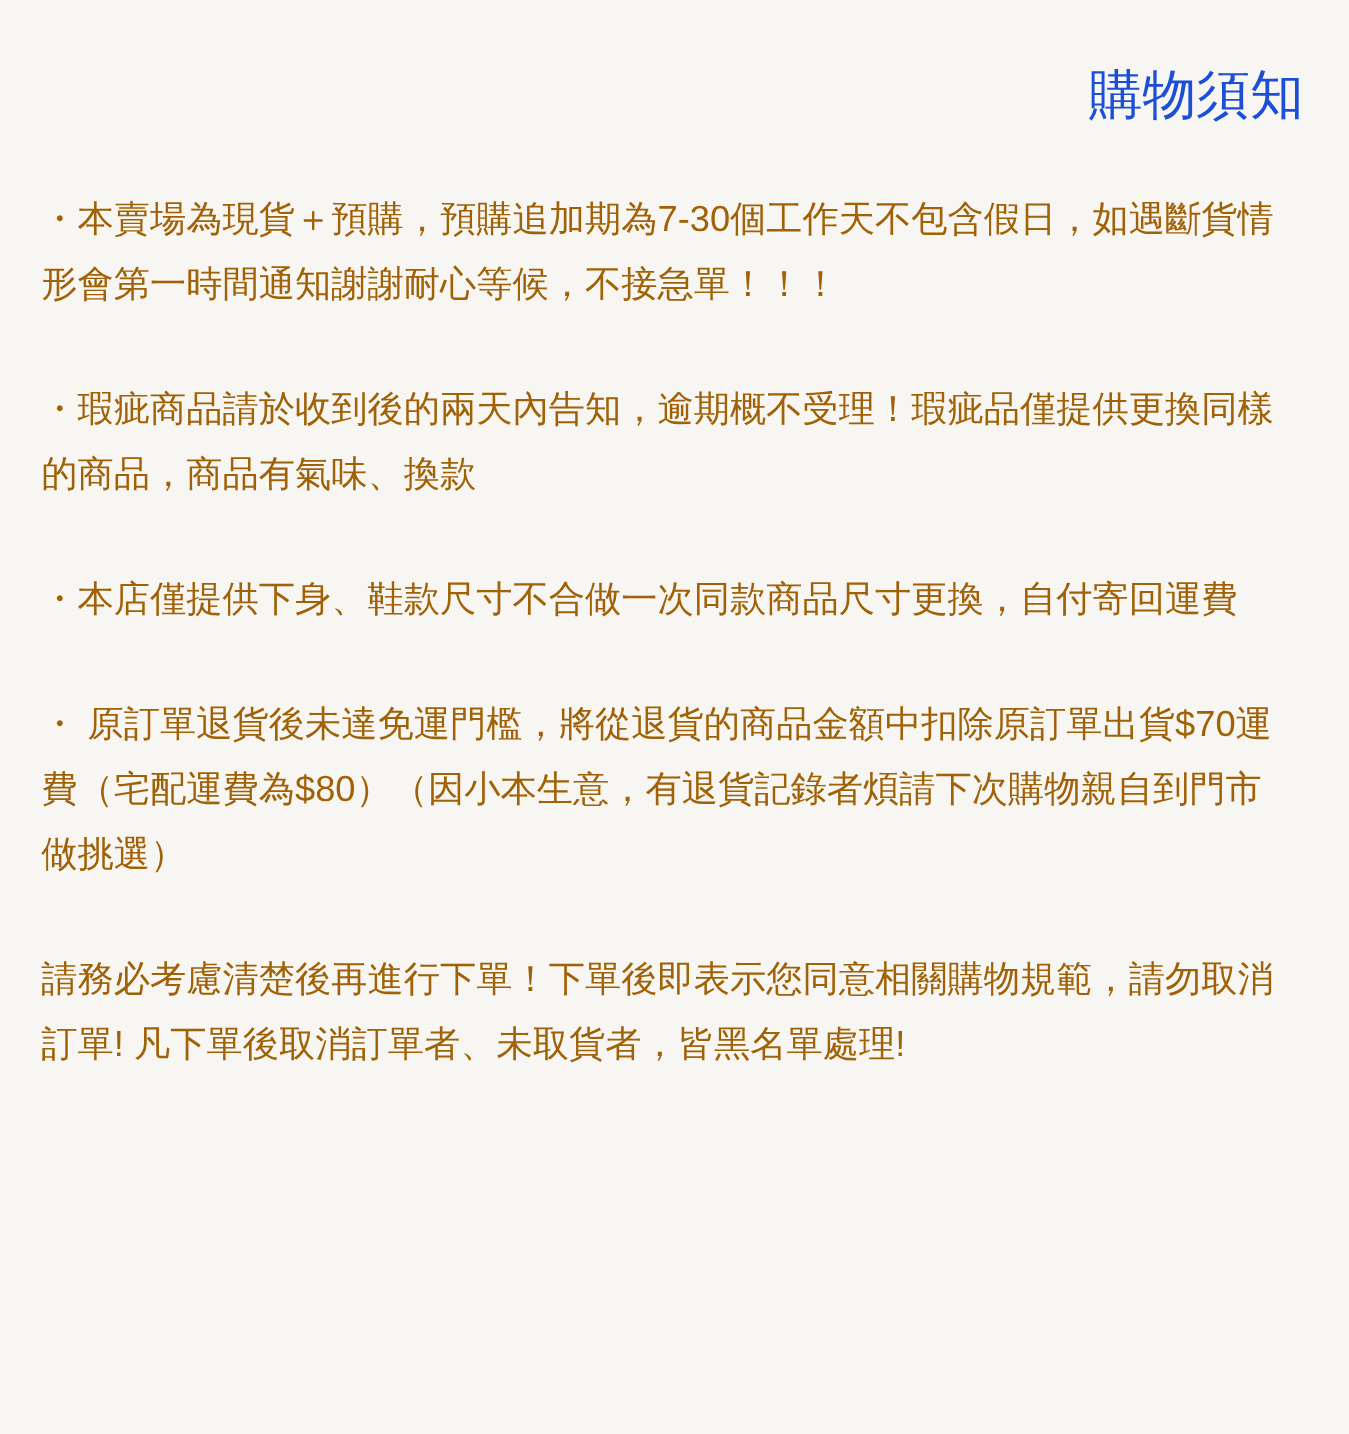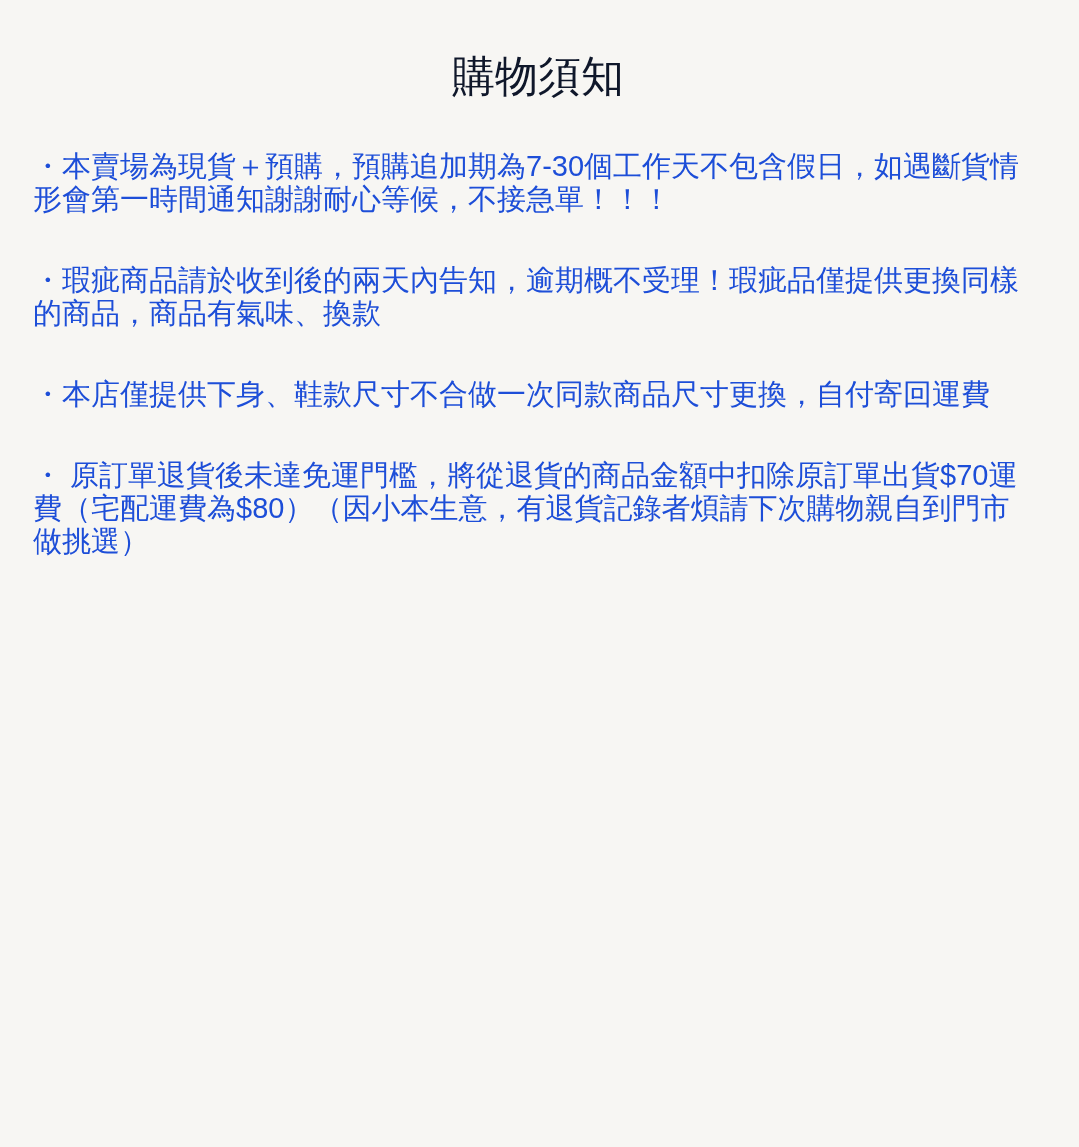--- a/index.html
+++ b/index.html
@@ -19,43 +19,44 @@
     overflow: hidden;
     font-family: "Liberation Sans", "DejaVu Sans", sans-serif;
     color: #1b1b1b;
   }
   .doc-title {
     width: 1010px;
     margin: 0 0 46px 0;
     font-size: 43px;
     line-height: 1.25;
     font-weight: 400;
-    text-align: center;
-    color: #0f172a;
+    text-align: right;
+    color: #1d4ed8;
   }
   .notice-paragraph {
     width: 1000px;
     margin: 0 0 48px 0;
     font-size: 29px;
-    line-height: 33px;
+    line-height: 52px;
     font-weight: 400;
     text-align: left;
-    color: #1d4ed8;
+    color: #a16207;
     word-break: break-word;
   }
 </style>
 </head>
 <body>
 
 <div class="doc">
   <h1 class="doc-title">購物須知</h1>
 
   <p class="notice-paragraph">・本賣場為現貨＋預購，預購追加期為7-30個工作天不包含假日，如遇斷貨情形會第一時間通知謝謝耐心等候，不接急單！！！</p>
 
 
 
   <p class="notice-paragraph">・瑕疵商品請於收到後的兩天內告知，逾期概不受理！瑕疵品僅提供更換同樣的商品，商品有氣味、換款</p>
 
   <p class="notice-paragraph">・本店僅提供下身、鞋款尺寸不合做一次同款商品尺寸更換，自付寄回運費</p>
 
   <p class="notice-paragraph">・ 原訂單退貨後未達免運門檻，將從退貨的商品金額中扣除原訂單出貨$70運費（宅配運費為$80）（因小本生意，有退貨記錄者煩請下次購物親自到門市做挑選）</p>
 
+  <p class="notice-paragraph">請務必考慮清楚後再進行下單！下單後即表示您同意相關購物規範，請勿取消訂單! 凡下單後取消訂單者、未取貨者，皆黑名單處理!</p>
 </div>
 
 </body></html>

